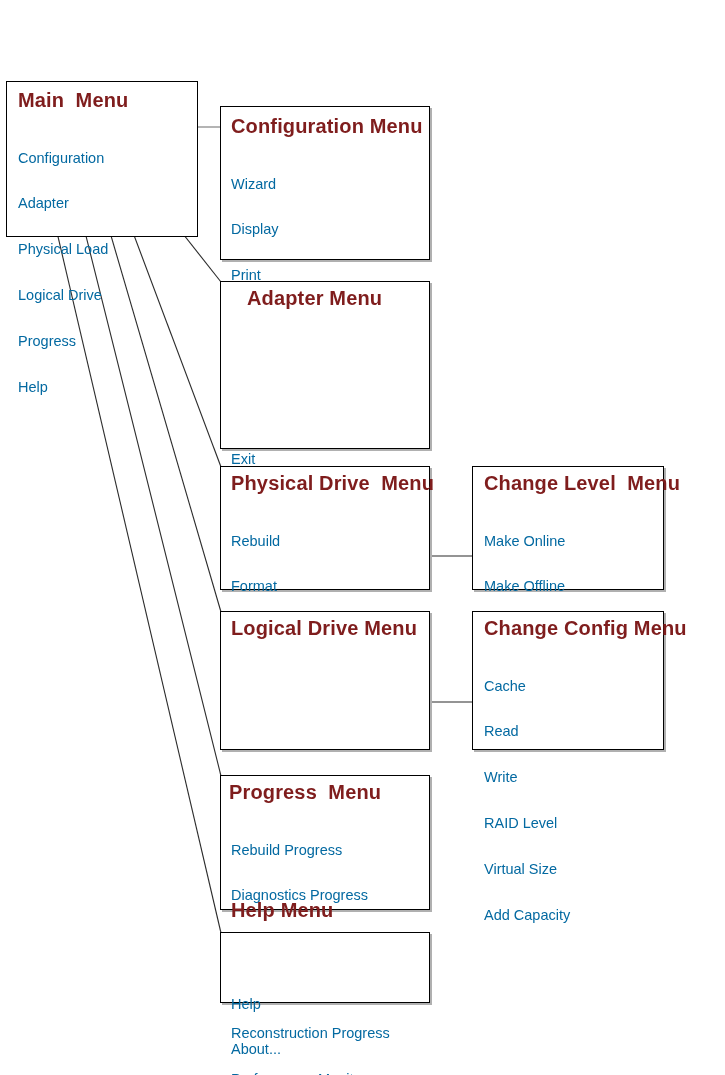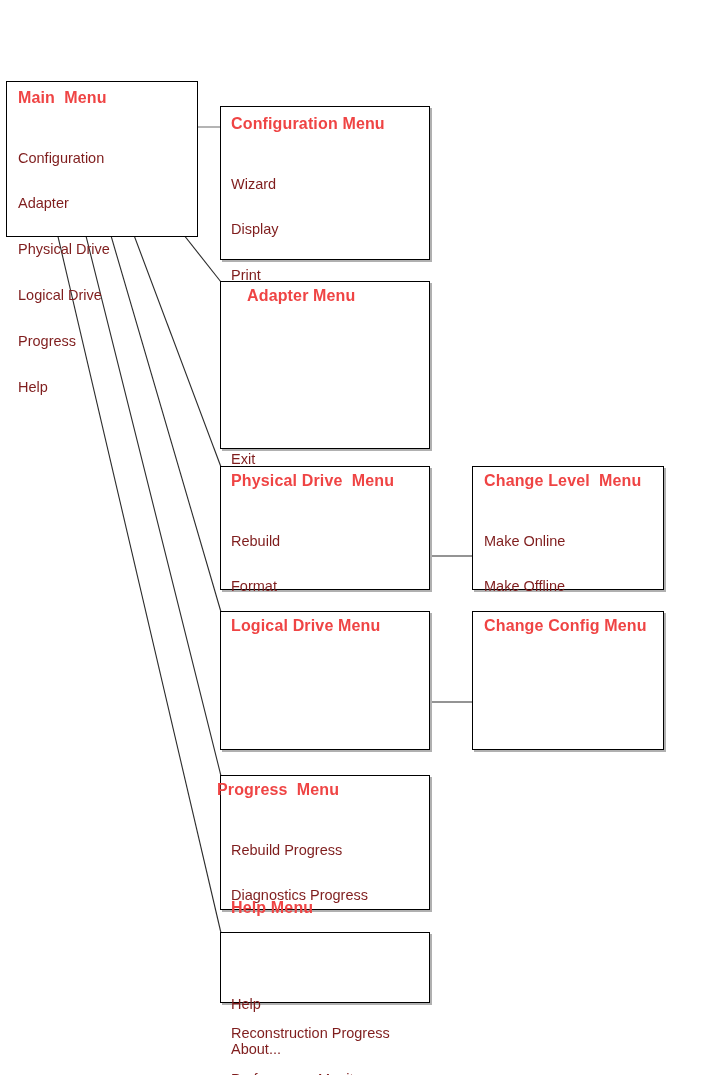--- a/index.html
+++ b/index.html
@@ -28,30 +28,30 @@
     box-sizing: border-box;
     border: 1px solid #000000;
     background: #ffffff;
     box-shadow: 2px 2px 0 0 #b0b0b0;
   }
   .menu-box.no-shadow {
     box-shadow: none;
   }
   .menu-title {
     position: absolute;
-    font-size: 16px;
+    font-size: 20px;
     font-weight: bold;
-    color: #ef4444;
+    color: #7f1d1d;
     white-space: pre;
     letter-spacing: 0.15px;
   }
   .menu-items {
     position: absolute;
     font-size: 14.5px;
-    color: #7f1d1d;
+    color: #0369a1;
     line-height: 15.3px;
     white-space: pre;
   }
   .menu-items .mi {
     display: block;
     white-space: pre;
   }
 </style>
 </head>
 <body>
@@ -67,21 +67,21 @@
     <line x1="52" y1="211" x2="221" y2="933" stroke="#2b2b2b" stroke-width="1.1"></line>
     <line x1="331" y1="556" x2="478" y2="556" stroke="#2b2b2b" stroke-width="1.1"></line>
     <line x1="330" y1="702" x2="478" y2="702" stroke="#2b2b2b" stroke-width="1.1"></line>
   </svg>
 
   <div class="menu-box no-shadow" style="left:6px; top:81px; width:192px; height:156px;"></div>
   <div class="menu-title" style="left:18px; top:89px;">Main  Menu</div>
   <div class="menu-items" style="left:18px; top:120px;">
     <span class="mi">Configuration</span>
     <span class="mi">Adapter</span>
-    <span class="mi">Physical Drive</span>
+    <span class="mi">Physical Load</span>
     <span class="mi">Logical Drive</span>
     <span class="mi">Progress</span>
     <span class="mi">Help</span>
   </div>
 
   <div class="menu-box" style="left:220px; top:106px; width:210px; height:154px;"></div>
   <div class="menu-title" style="left:231px; top:115px;">Configuration Menu</div>
   <div class="menu-items" style="left:231px; top:146px;">
     <span class="mi">Wizard</span>
     <span class="mi">Display</span>
@@ -113,23 +113,31 @@
     <span class="mi">Spin Up</span>
     <span class="mi">Spin Down</span>
     <span class="mi">Make Hot Spare</span>
   </div>
 
   <div class="menu-box" style="left:220px; top:611px; width:210px; height:139px;"></div>
   <div class="menu-title" style="left:231px; top:617px;">Logical Drive Menu</div>
 
   <div class="menu-box" style="left:472px; top:611px; width:192px; height:139px;"></div>
   <div class="menu-title" style="left:484px; top:617px;">Change Config Menu</div>
+  <div class="menu-items" style="left:484px; top:648px;">
+    <span class="mi">Cache</span>
+    <span class="mi">Read</span>
+    <span class="mi">Write</span>
+    <span class="mi">RAID Level</span>
+    <span class="mi">Virtual Size</span>
+    <span class="mi">Add Capacity</span>
+  </div>
 
   <div class="menu-box" style="left:220px; top:775px; width:210px; height:135px;"></div>
-  <div class="menu-title" style="left:217px; top:781px;">Progress  Menu</div>
+  <div class="menu-title" style="left:229px; top:781px;">Progress  Menu</div>
   <div class="menu-items" style="left:231px; top:812px;">
     <span class="mi">Rebuild Progress</span>
     <span class="mi">Diagnostics Progress</span>
     <span class="mi">Initialize Progress</span>
     <span class="mi">Check Consistency</span>
     <span class="mi">Reconstruction Progress</span>
     <span class="mi">Performance Monitor</span>
   </div>
 
   <div class="menu-box" style="left:220px; top:932px; width:210px; height:71px;"></div>

